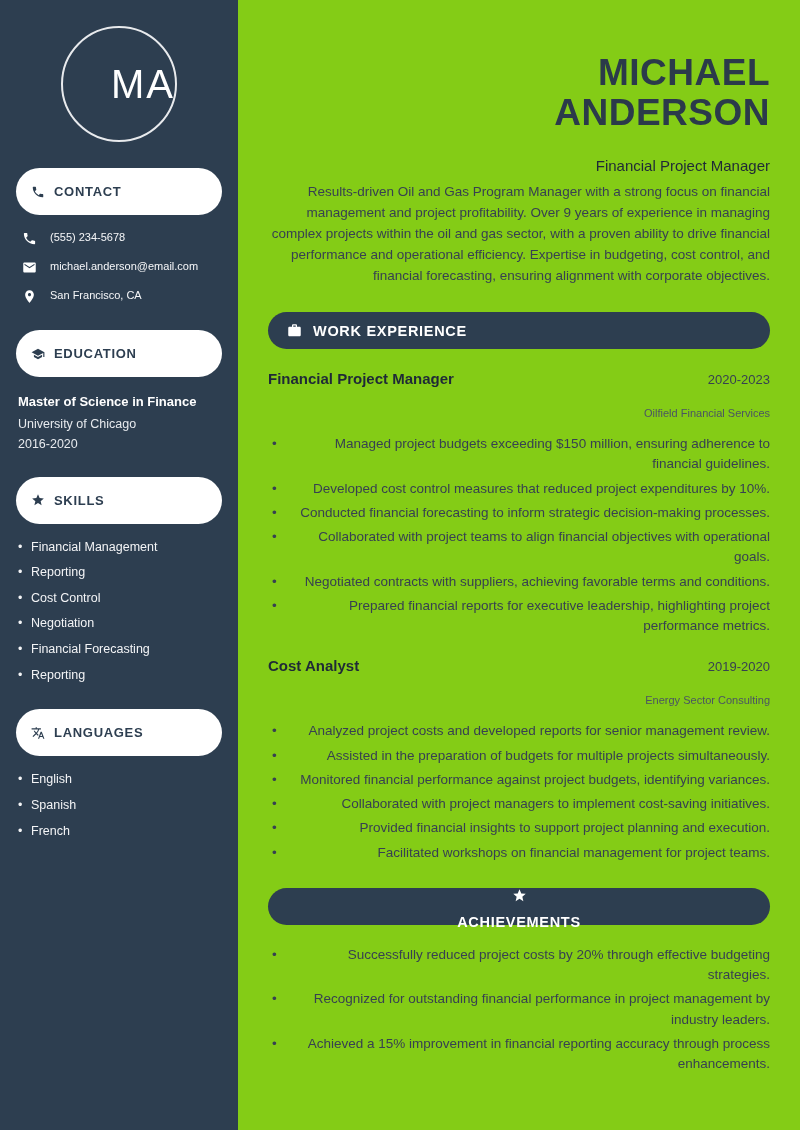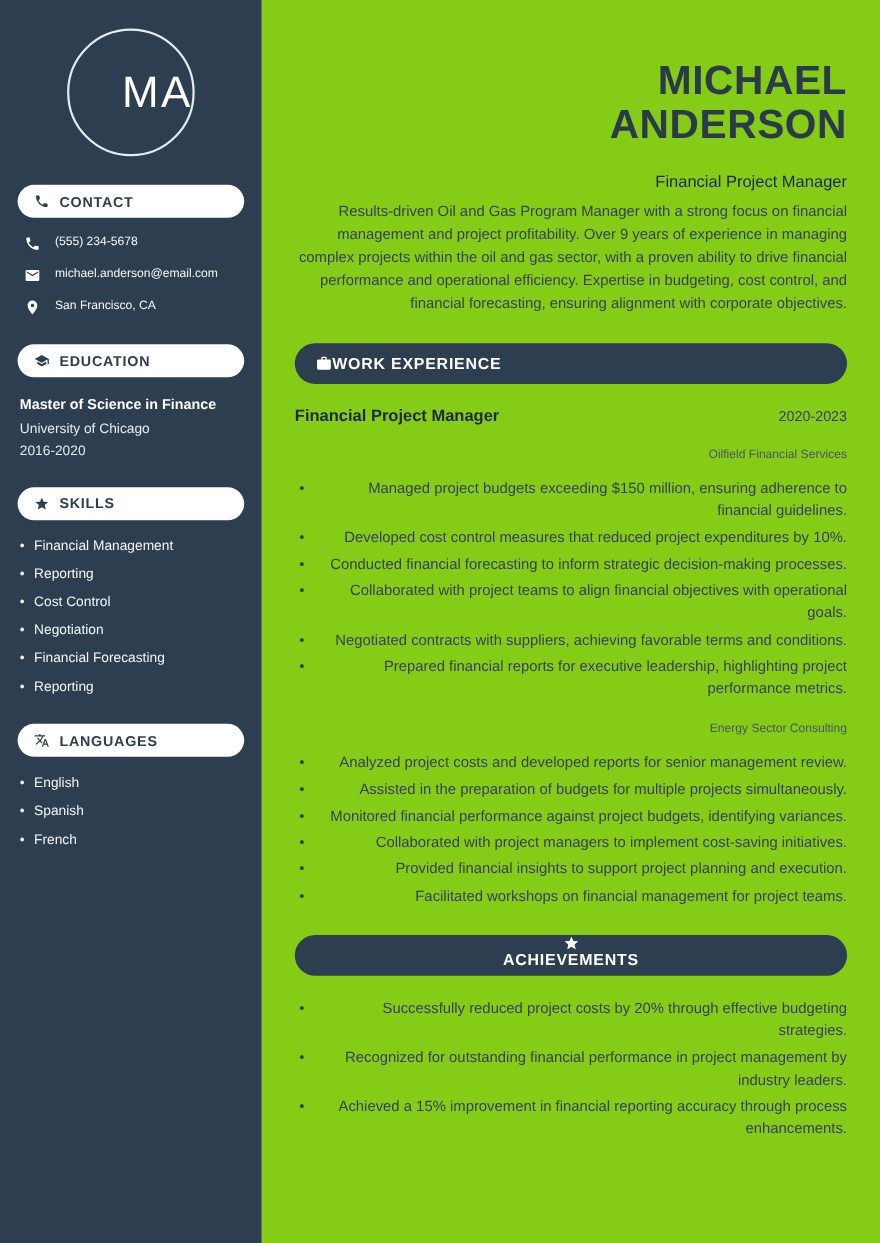--- a/index.html
+++ b/index.html
@@ -23,21 +23,21 @@
     border-radius: 50%;
     border: 2px solid #e8eaed;
     margin: 26px auto 26px;
     display: flex; align-items: center; justify-content: flex-end;
     font-size: 40px; letter-spacing: 2px; color: #ffffff; font-weight: 400;
   }
   .pill {
     background: #ffffff;
     border-radius: 999px;
     margin: 26px 16px 16px;
-    height: 30px;
+    height: 47px;
     display: flex; align-items: center; gap: 9px;
     padding: 0 15px;
     color: #2d3e50;
     font-weight: 700; font-size: 13px; letter-spacing: 0.7px;
     box-sizing: border-box;
   }
   .pill.first { margin-top: 0; }
   .pill svg { width: 14px; height: 14px; fill: #2d3e50; flex-shrink: 0; }
   .contact-row {
     display: flex; align-items: flex-start; gap: 13px;
@@ -73,21 +73,21 @@
     font-size: 15px; color: #1f2937; margin-top: 13px;
   }
   .summary {
     font-size: 13.5px; color: #374151; line-height: 1.55;
     margin-top: 8px;
   }
   .banner {
     background: #2d3e50;
     border-radius: 999px;
     height: 37px;
-    display: flex; align-items: center; 
+    display: flex; align-items: center; gap: 11px;
     padding: 0 19px;
     color: #ffffff; font-weight: 700; font-size: 14.5px; letter-spacing: 0.7px;
     margin-top: 25px;
     box-sizing: border-box;
   }
   .banner svg { width: 15px; height: 15px; fill: #ffffff; flex-shrink: 0; }
   .job-header {
     display: flex; justify-content: space-between; align-items: baseline;
     margin-top: 21px;
   }
@@ -208,20 +208,24 @@
     <li>Managed project budgets exceeding $150 million, ensuring adherence to financial guidelines.</li>
         <li>Developed cost control measures that reduced project expenditures by 10%.</li>
         <li>Conducted financial forecasting to inform strategic decision-making processes.</li>
         <li>Collaborated with project teams to align financial objectives with operational goals.</li>
         <li>Negotiated contracts with suppliers, achieving favorable terms and conditions.</li>
         <li>Prepared financial reports for executive leadership, highlighting project performance metrics.</li>
       </ul>
   </section>
 
   <section>
+    <div class="job-header">
+      <span class="job-name">Cost Analyst</span>
+      <span class="job-dates">2019-2020</span>
+    </div>
     <div class="job-company">Energy Sector Consulting</div>
     <ul class="bullets">
 
     <li>Analyzed project costs and developed reports for senior management review.</li>
         <li>Assisted in the preparation of budgets for multiple projects simultaneously.</li>
         <li>Monitored financial performance against project budgets, identifying variances.</li>
         <li>Collaborated with project managers to implement cost-saving initiatives.</li>
         <li>Provided financial insights to support project planning and execution.</li>
         <li>Facilitated workshops on financial management for project teams.</li>
       </ul>

